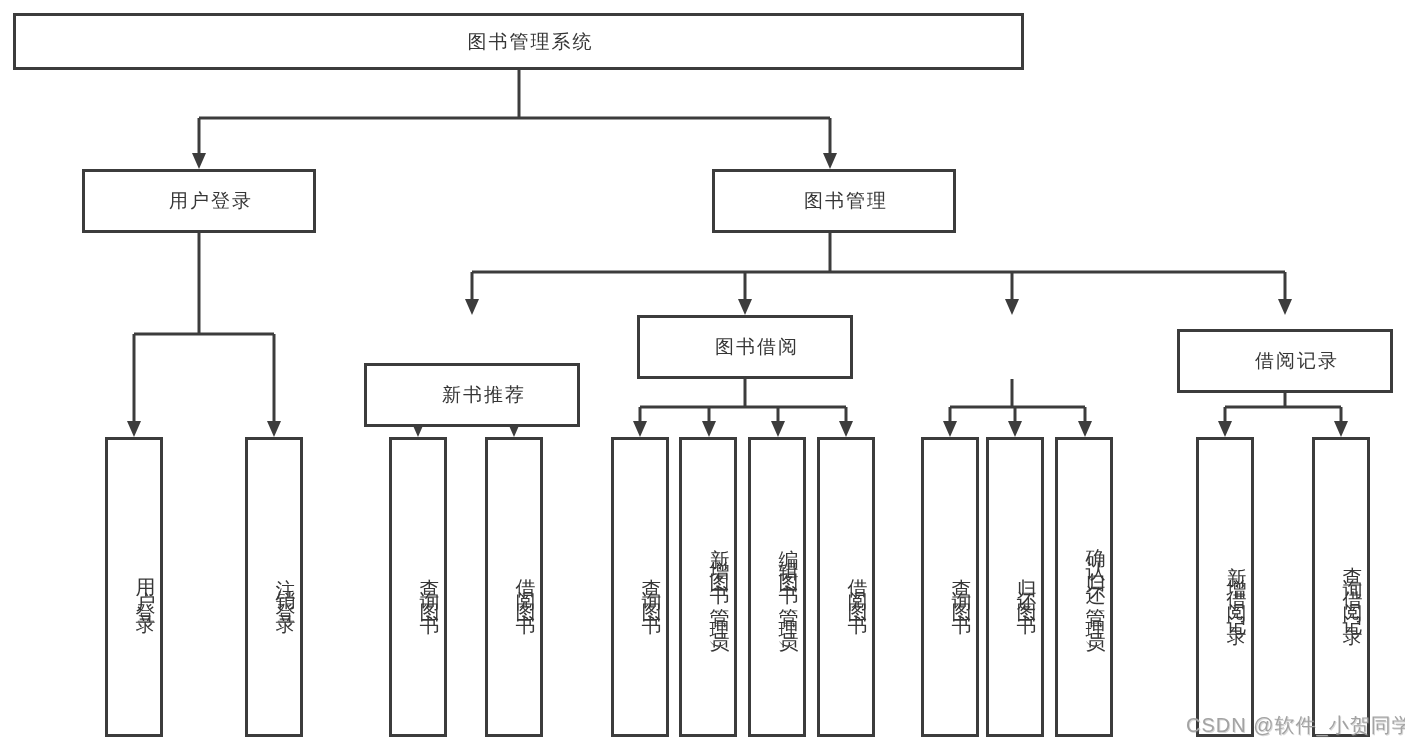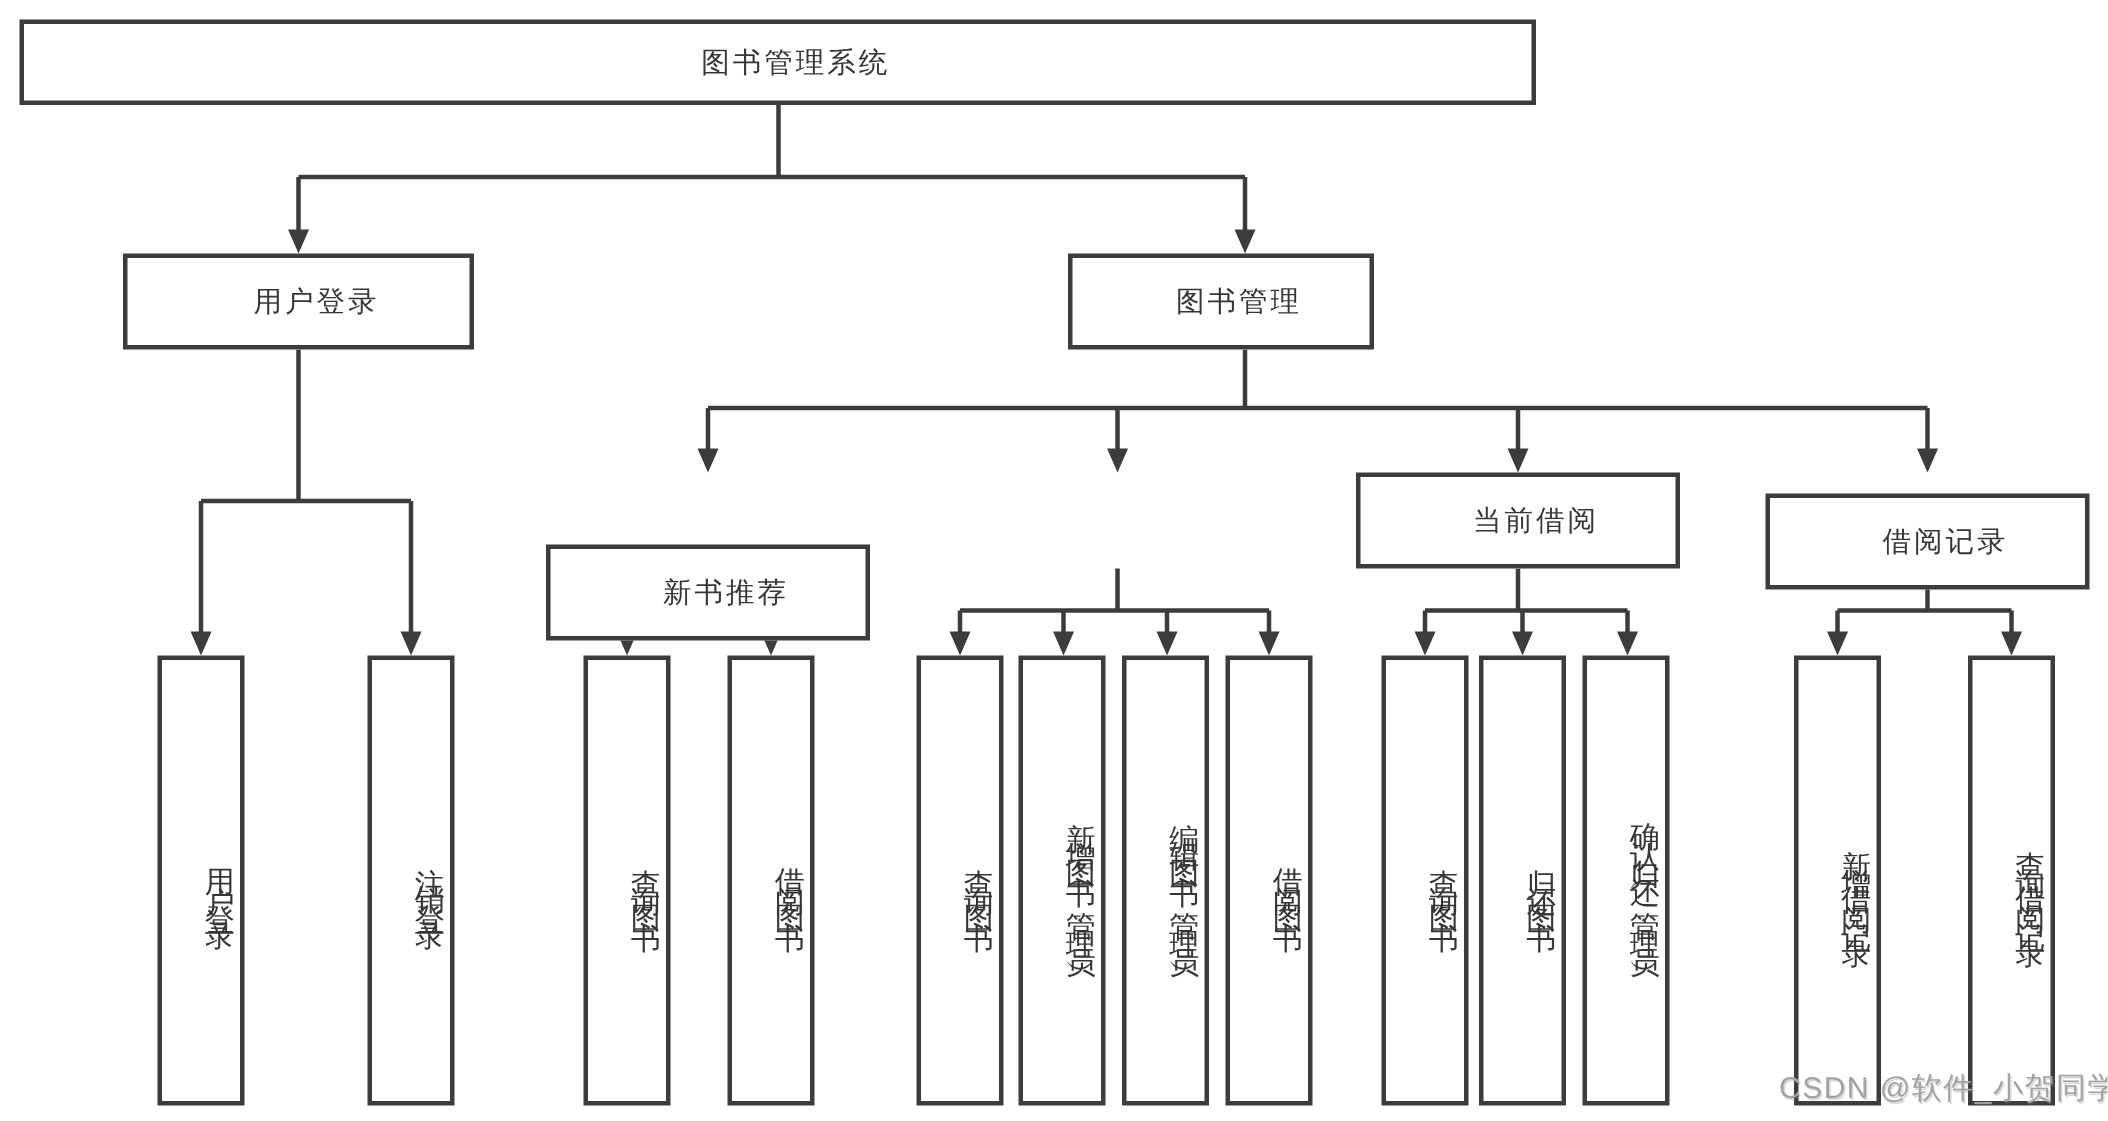--- a/index.html
+++ b/index.html
@@ -49,21 +49,21 @@
   .v-label {
     writing-mode: vertical-rl;
     text-orientation: mixed;
     font-size: 20px;
     line-height: 1;
     letter-spacing: 12px;
     color: #363636;
   }
   .node.root    { left: 13px;  top: 13px;  width: 1011px; height: 57px; }
   .node.lvl1-a  { left: 82px;  top: 169px; width: 234px;  height: 64px; }
-  .node.lvl1-b  { left: 712px; top: 169px; width: 204px;  height: 64px; }
+  .node.lvl1-b  { left: 712px; top: 169px; width: 244px;  height: 64px; }
   .node.lvl2    { top: 315px; width: 216px; height: 64px; }
   .node.lvl2-a  { left: 364px; margin-top: 48px;  }
   .node.lvl2-b  { left: 637px;  }
   .node.lvl2-c  { left: 904px;  }
   .node.lvl2-d  { left: 1177px; margin-top: 14px; }
   .node.leaf    { top: 437px; width: 58px; height: 300px; }
   .leaf-1  { left: 105px;  }
   .leaf-2  { left: 245px; width: 58px; }
   .leaf-3  { left: 389px;  }
   .leaf-4  { left: 485px;  }
@@ -175,22 +175,22 @@
   <div class="node lvl1-a">
     <span class="h-label">用户登录</span>
   </div>
   <div class="node lvl1-b">
     <span class="h-label">图书管理</span>
   </div>
 
   <div class="node lvl2 lvl2-a">
     <span class="h-label">新书推荐</span>
   </div>
-  <div class="node lvl2 lvl2-c">
-    <span class="h-label">当前借阅</span>
+  <div class="node lvl2 lvl2-b">
+    <span class="h-label">图书借阅</span>
   </div>
   <div class="node lvl2 lvl2-d">
     <span class="h-label">借阅记录</span>
   </div>
 
   <div class="node leaf leaf-1">
     <span class="v-label">用户登录</span>
   </div>
   <div class="node leaf leaf-2">
     <span class="v-label">注销登录</span>

